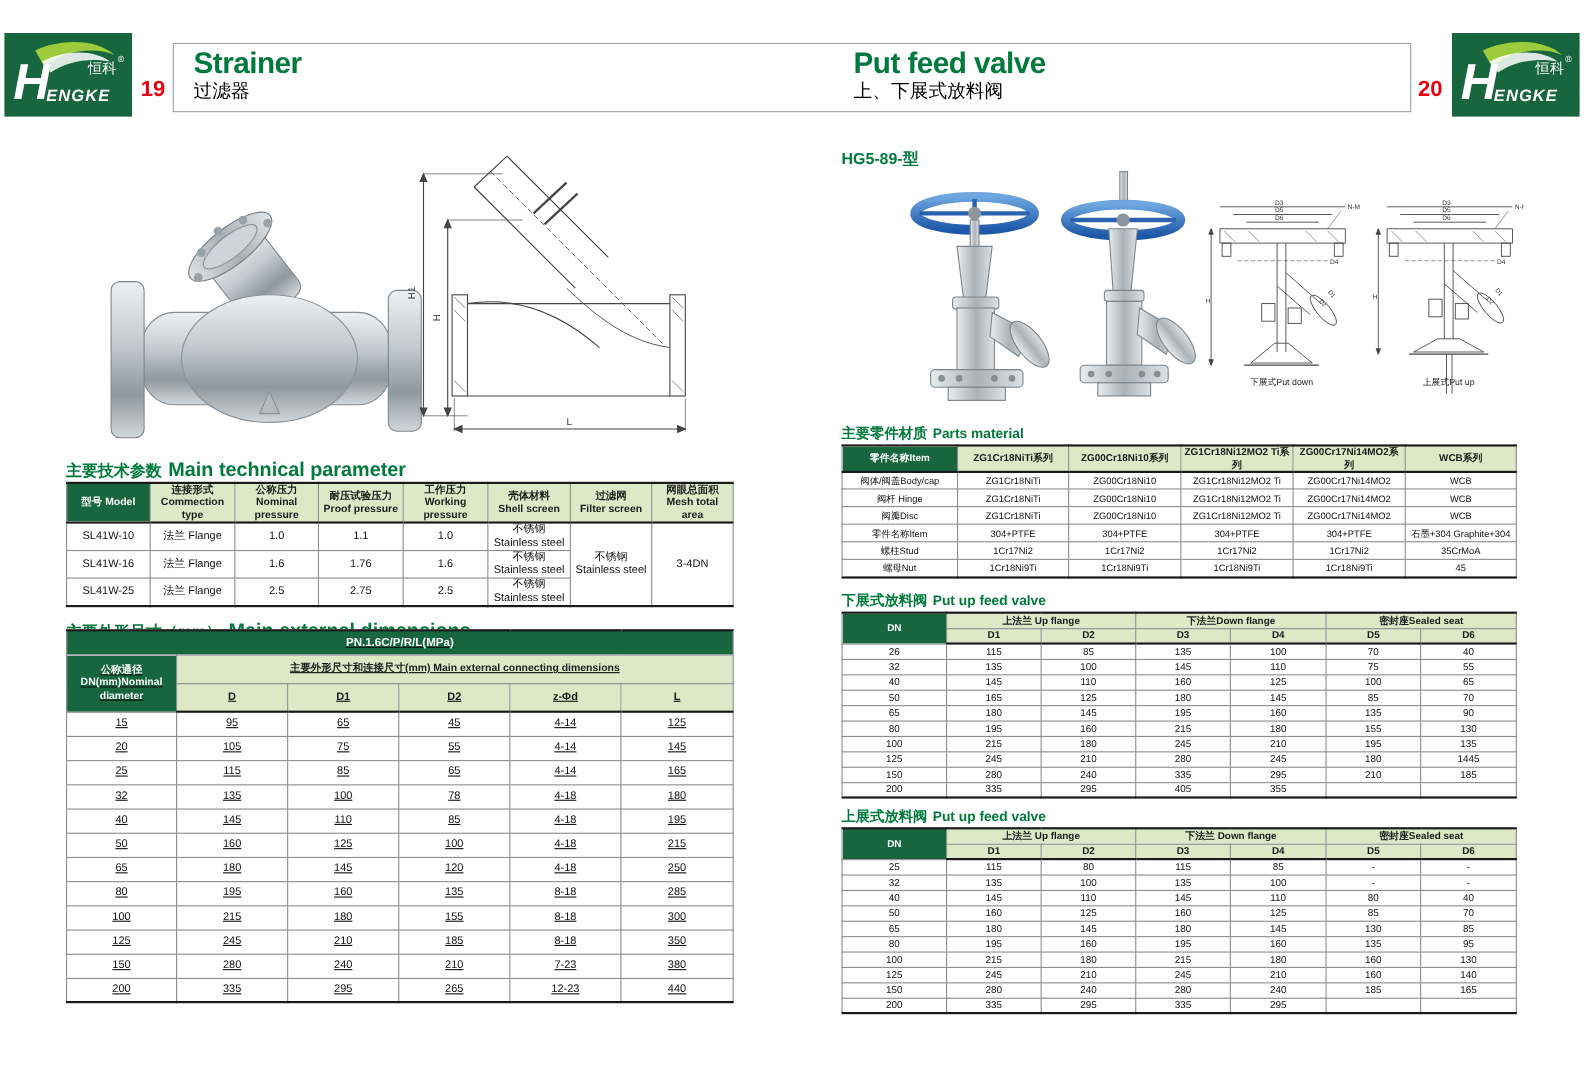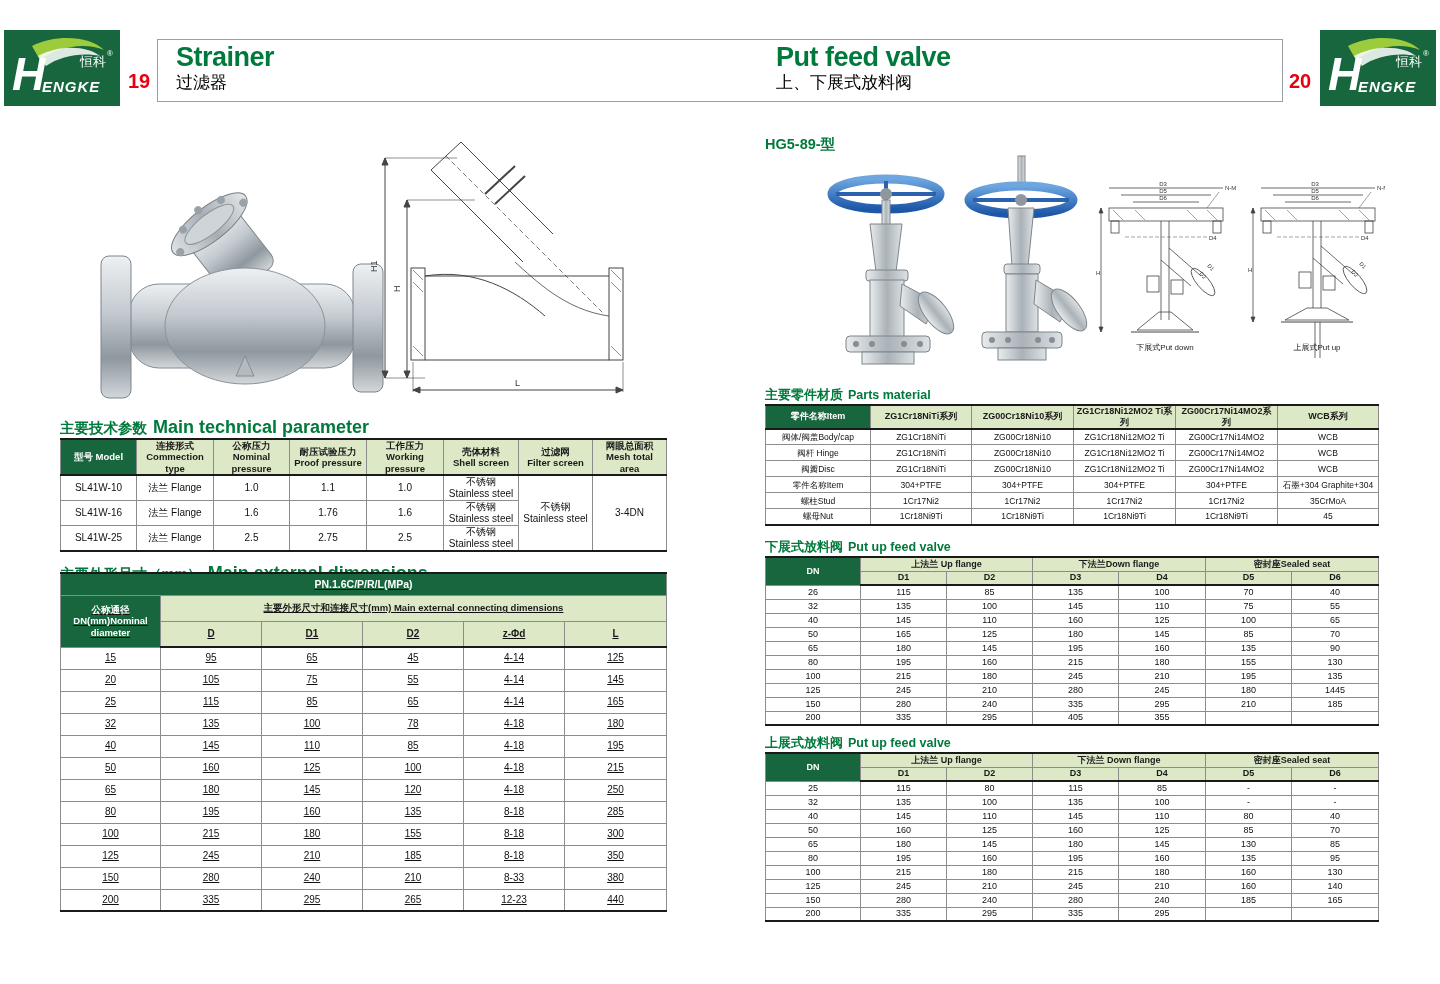--- a/index.html
+++ b/index.html
@@ -352,21 +352,21 @@
         <td>210</td>
         <td>185</td>
         <td>8-18</td>
         <td>350</td>
       </tr>
       <tr>
         <td>150</td>
         <td>280</td>
         <td>240</td>
         <td>210</td>
-        <td>8-33</td>
+        <td>7-23</td>
         <td>380</td>
       </tr>
       <tr>
         <td>200</td>
         <td>335</td>
         <td>295</td>
         <td>265</td>
         <td>12-23</td>
         <td>440</td>
       </tr>

